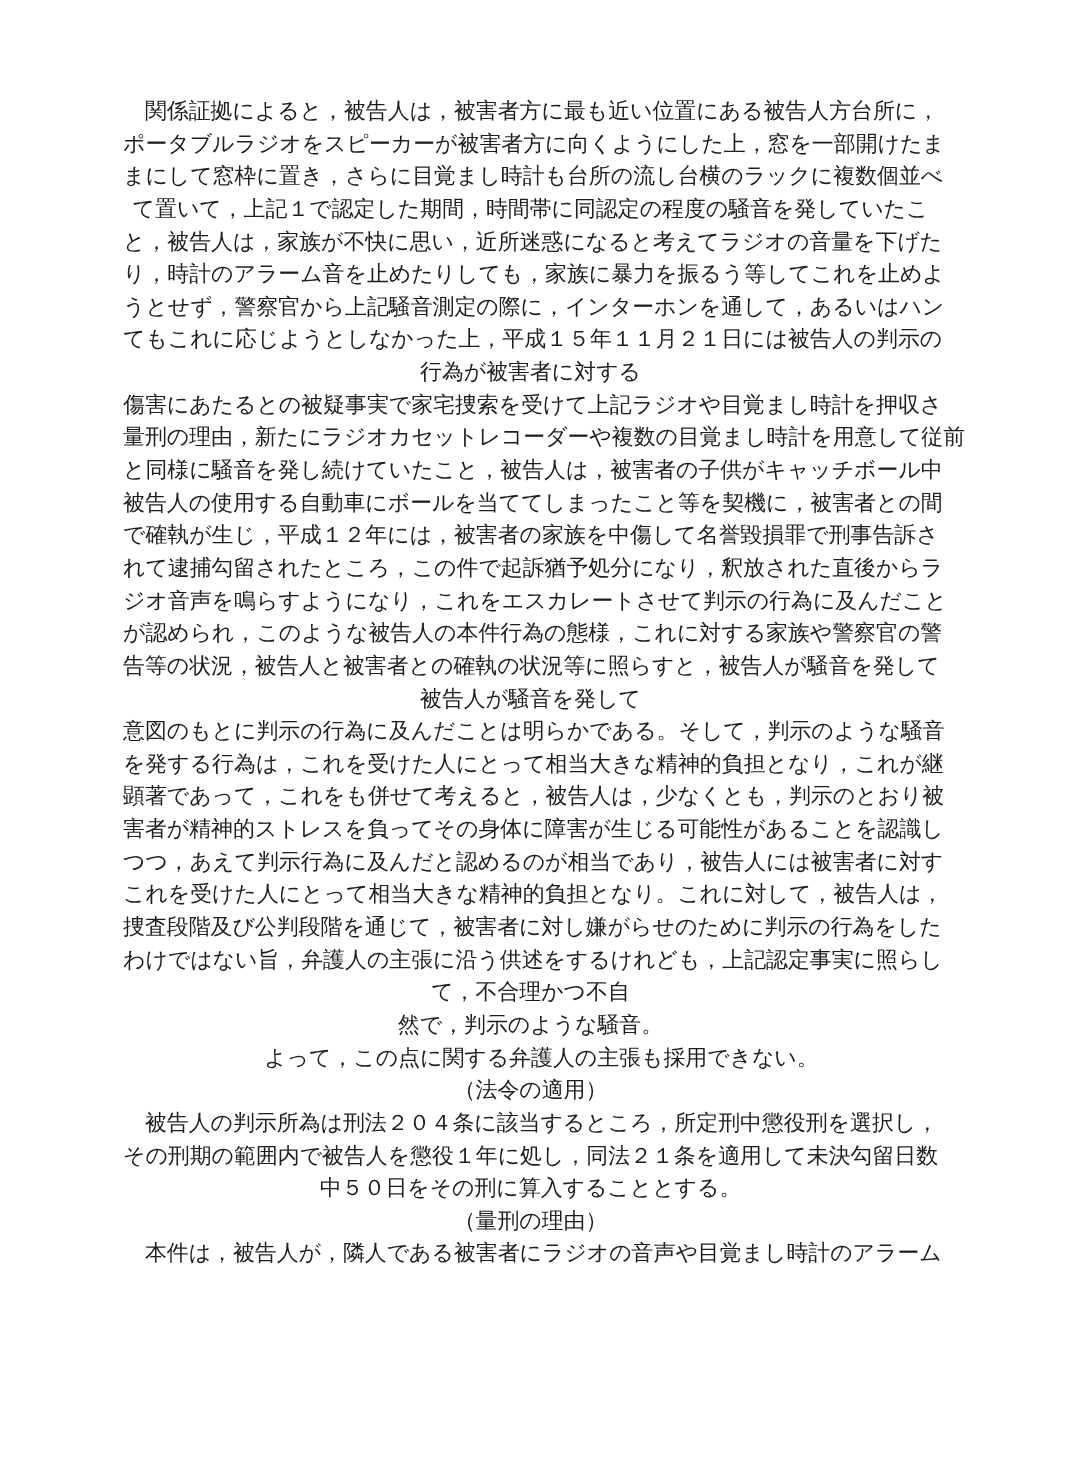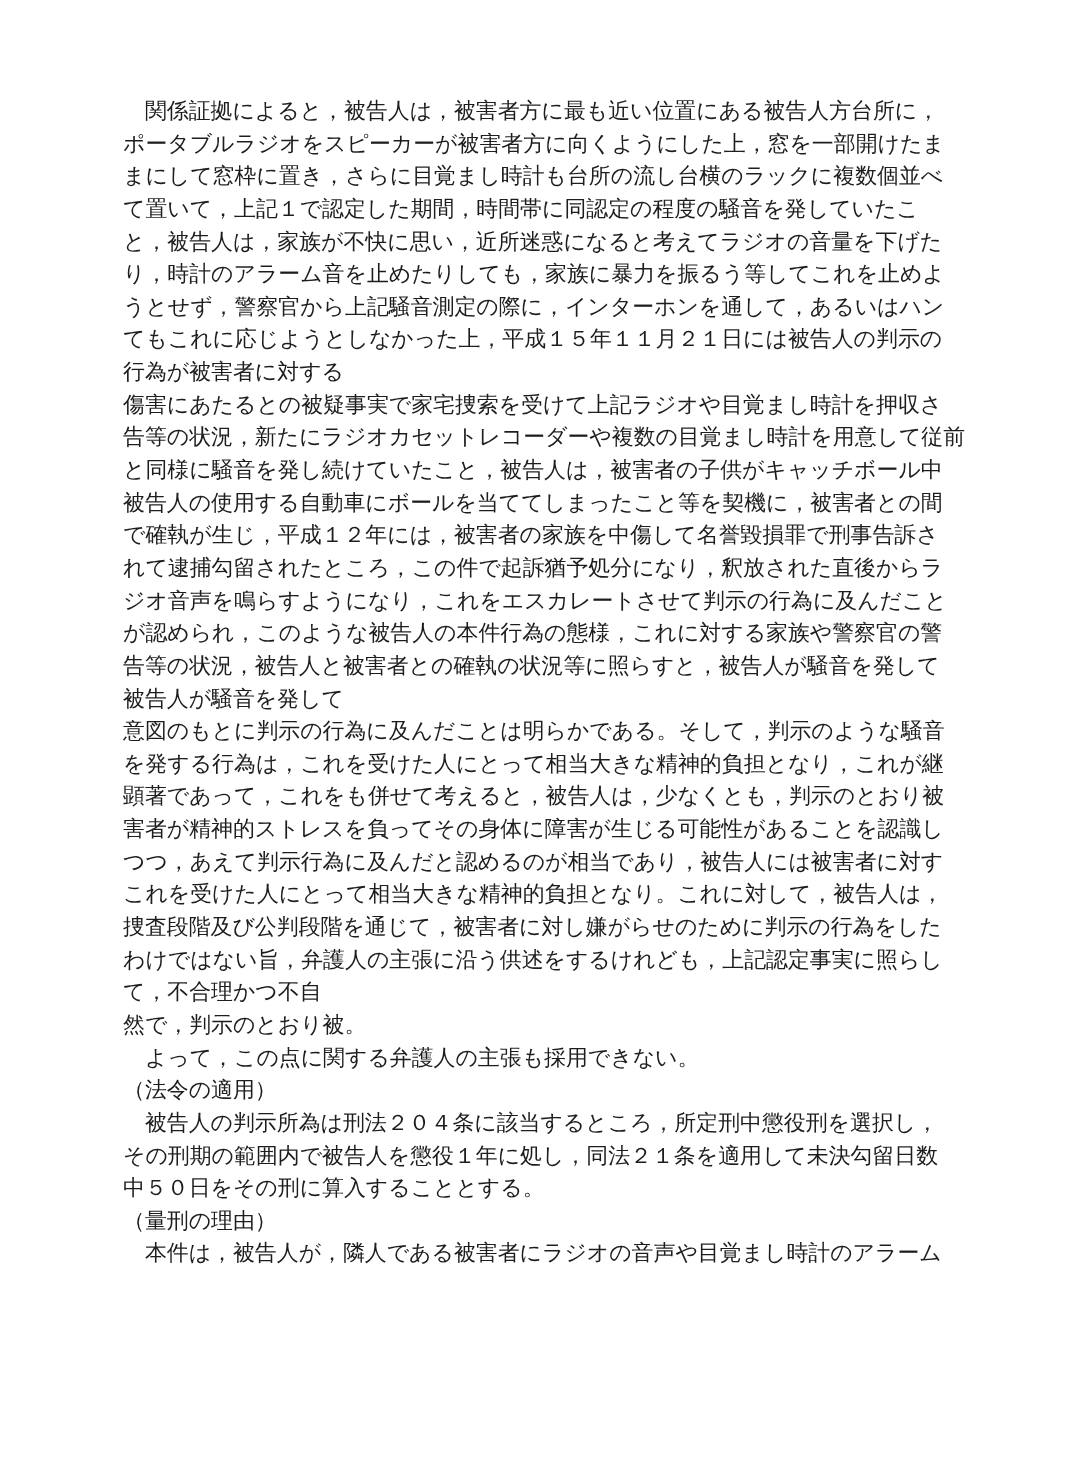--- a/index.html
+++ b/index.html
@@ -21,20 +21,21 @@
   .text-block {
     position: absolute;
     left: 123px;
     top: 95px;
     width: 815px;
     font-family: "Liberation Serif", "DejaVu Serif", serif;
     font-size: 21.9px;
     line-height: 32.65px;
     color: #1d1d1d;
     letter-spacing: 0;
+    text-align: center;
   }
   .line {
     white-space: pre;
     height: 32.65px;
     overflow: visible;
   }
 </style>
 </head>
 <body>
 
@@ -43,39 +44,39 @@
     <div class="line">　関係証拠によると，被告人は，被害者方に最も近い位置にある被告人方台所に，</div>
     <div class="line">ポータブルラジオをスピーカーが被害者方に向くようにした上，窓を一部開けたま</div>
     <div class="line">まにして窓枠に置き，さらに目覚まし時計も台所の流し台横のラックに複数個並べ</div>
     <div class="line">て置いて，上記１で認定した期間，時間帯に同認定の程度の騒音を発していたこ</div>
     <div class="line">と，被告人は，家族が不快に思い，近所迷惑になると考えてラジオの音量を下げた</div>
     <div class="line">り，時計のアラーム音を止めたりしても，家族に暴力を振るう等してこれを止めよ</div>
     <div class="line">うとせず，警察官から上記騒音測定の際に，インターホンを通して，あるいはハン</div>
     <div class="line">てもこれに応じようとしなかった上，平成１５年１１月２１日には被告人の判示の</div>
     <div class="line">行為が被害者に対する</div>
     <div class="line">傷害にあたるとの被疑事実で家宅捜索を受けて上記ラジオや目覚まし時計を押収さ</div>
-    <div class="line">告等の状況，新たにラジオカセットレコーダーや複数の目覚まし時計を用意して従前</div>
+    <div class="line">量刑の理由，新たにラジオカセットレコーダーや複数の目覚まし時計を用意して従前</div>
     <div class="line">と同様に騒音を発し続けていたこと，被告人は，被害者の子供がキャッチボール中</div>
     <div class="line">被告人の使用する自動車にボールを当ててしまったこと等を契機に，被害者との間</div>
     <div class="line">で確執が生じ，平成１２年には，被害者の家族を中傷して名誉毀損罪で刑事告訴さ</div>
     <div class="line">れて逮捕勾留されたところ，この件で起訴猶予処分になり，釈放された直後からラ</div>
     <div class="line">ジオ音声を鳴らすようになり，これをエスカレートさせて判示の行為に及んだこと</div>
     <div class="line">が認められ，このような被告人の本件行為の態様，これに対する家族や警察官の警</div>
     <div class="line">告等の状況，被告人と被害者との確執の状況等に照らすと，被告人が騒音を発して</div>
     <div class="line">被告人が騒音を発して</div>
     <div class="line">意図のもとに判示の行為に及んだことは明らかである。そして，判示のような騒音</div>
     <div class="line">を発する行為は，これを受けた人にとって相当大きな精神的負担となり，これが継</div>
     <div class="line">顕著であって，これをも併せて考えると，被告人は，少なくとも，判示のとおり被</div>
     <div class="line">害者が精神的ストレスを負ってその身体に障害が生じる可能性があることを認識し</div>
     <div class="line">つつ，あえて判示行為に及んだと認めるのが相当であり，被告人には被害者に対す</div>
     <div class="line">これを受けた人にとって相当大きな精神的負担となり。これに対して，被告人は，</div>
     <div class="line">捜査段階及び公判段階を通じて，被害者に対し嫌がらせのために判示の行為をした</div>
     <div class="line">わけではない旨，弁護人の主張に沿う供述をするけれども，上記認定事実に照らし</div>
     <div class="line">て，不合理かつ不自</div>
-    <div class="line">然で，判示のとおり被。</div>
+    <div class="line">然で，判示のような騒音。</div>
     <div class="line">　よって，この点に関する弁護人の主張も採用できない。</div>
     <div class="line">（法令の適用）</div>
     <div class="line">　被告人の判示所為は刑法２０４条に該当するところ，所定刑中懲役刑を選択し，</div>
     <div class="line">その刑期の範囲内で被告人を懲役１年に処し，同法２１条を適用して未決勾留日数</div>
     <div class="line">中５０日をその刑に算入することとする。</div>
     <div class="line">（量刑の理由）</div>
     <div class="line">　本件は，被告人が，隣人である被害者にラジオの音声や目覚まし時計のアラーム</div>
   </div>
 </div>
 

